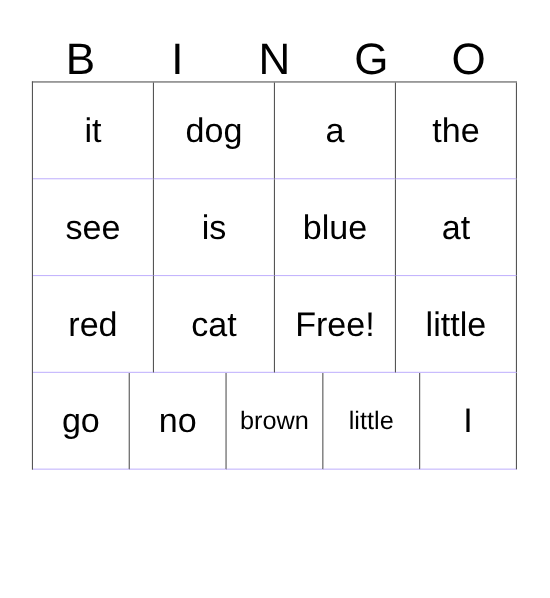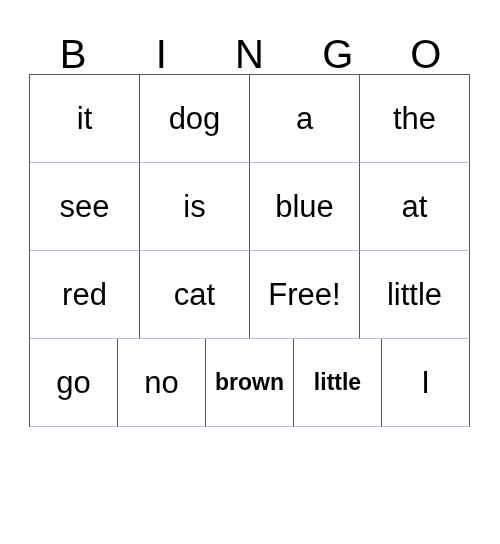--- a/index.html
+++ b/index.html
@@ -62,21 +62,20 @@
     overflow: hidden;
   }
   .cell-text {
     font-size: 31px;
     line-height: 1;
     white-space: nowrap;
     text-align: center;
   }
   .cell-text.shrink {
     font-size: 23px;
-    font-weight: bold;
   }
 </style>
 </head>
 <body>
 
 <div class="card">
 
   <div class="header-row">
     <div class="header-cell">B</div>
     <div class="header-cell">I</div>

